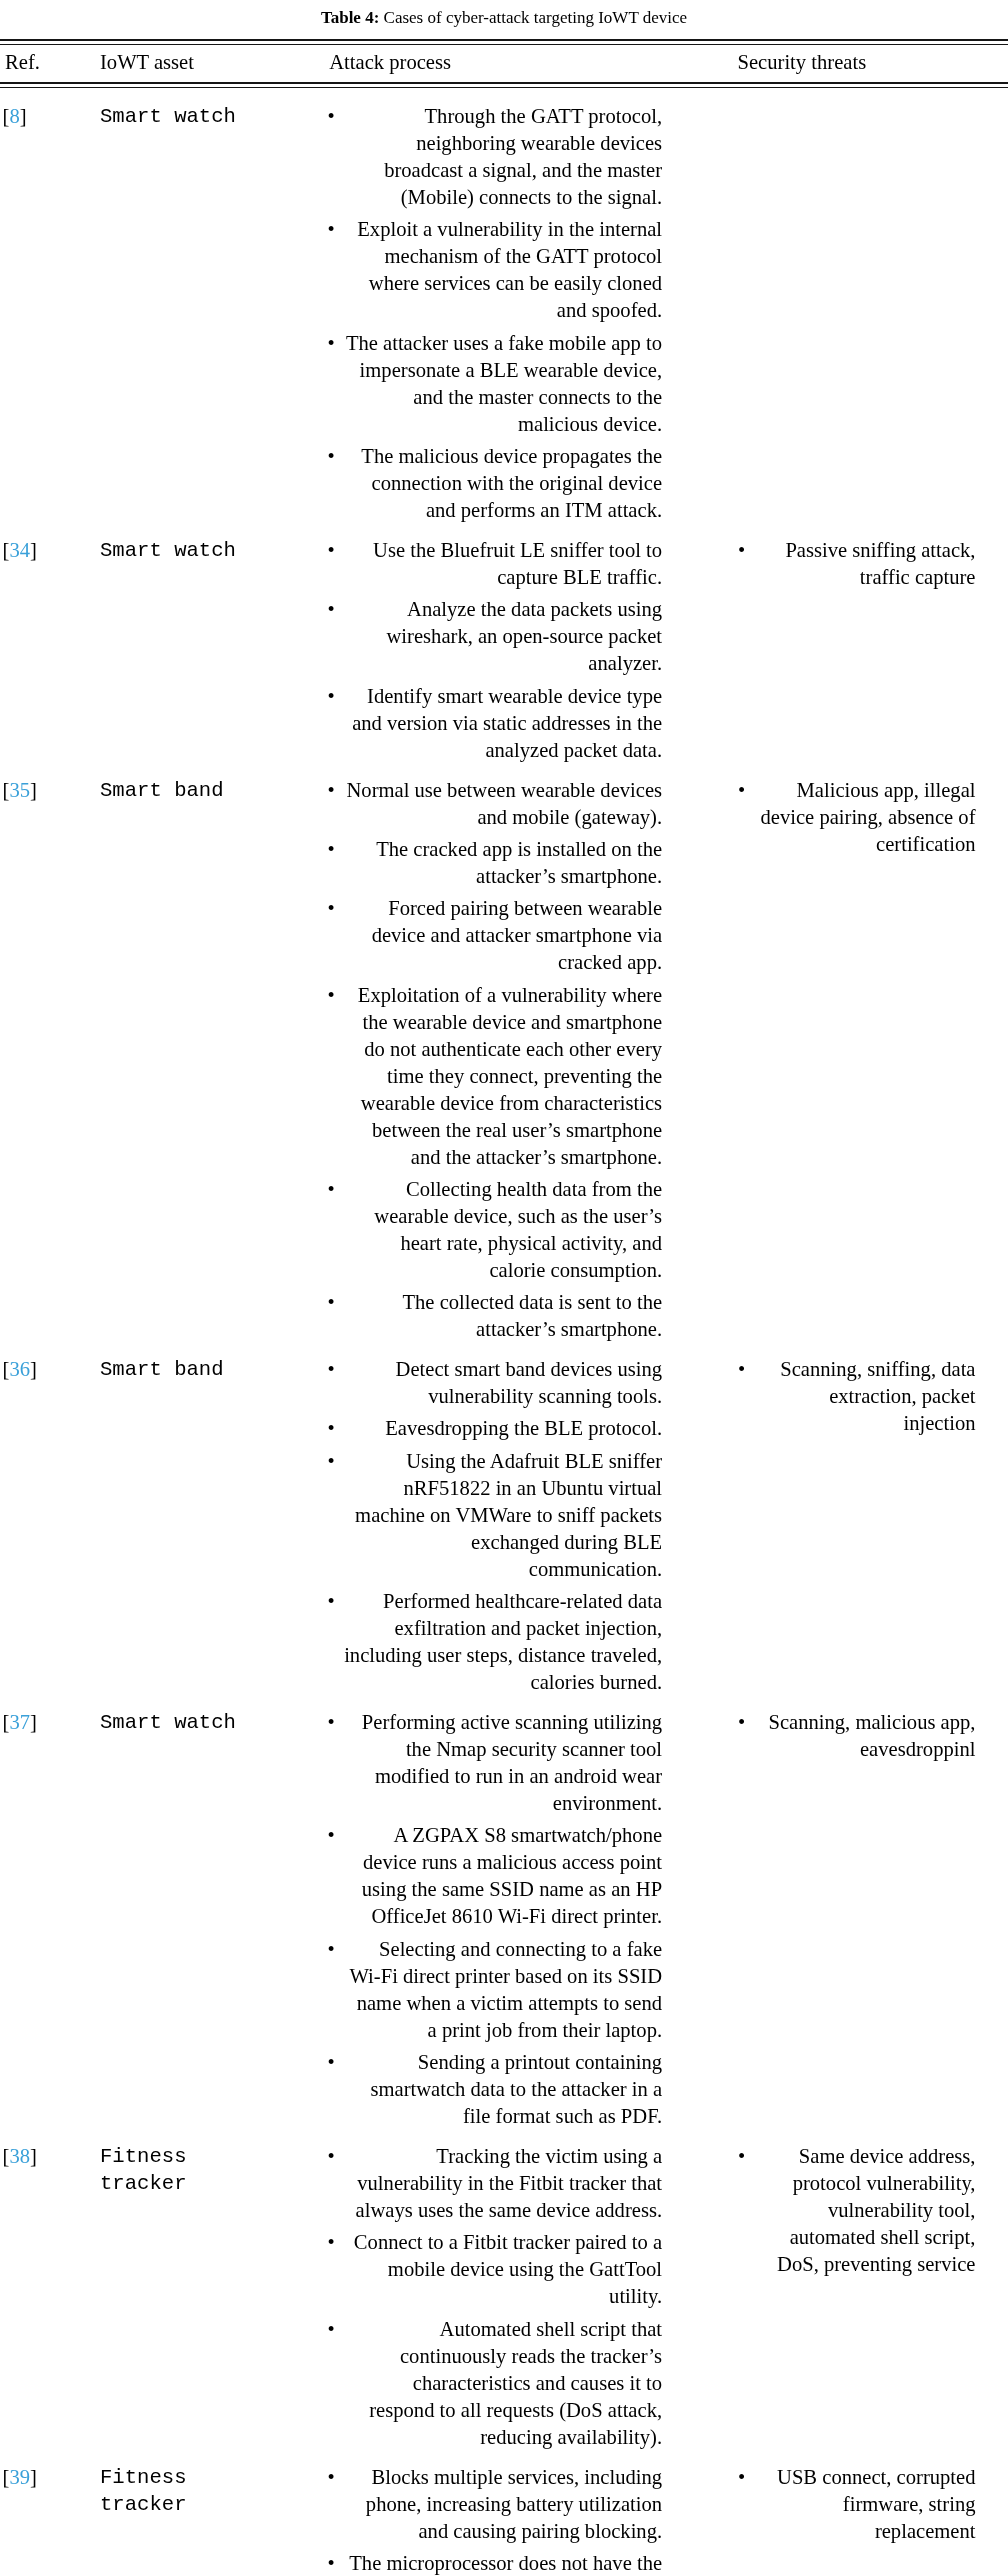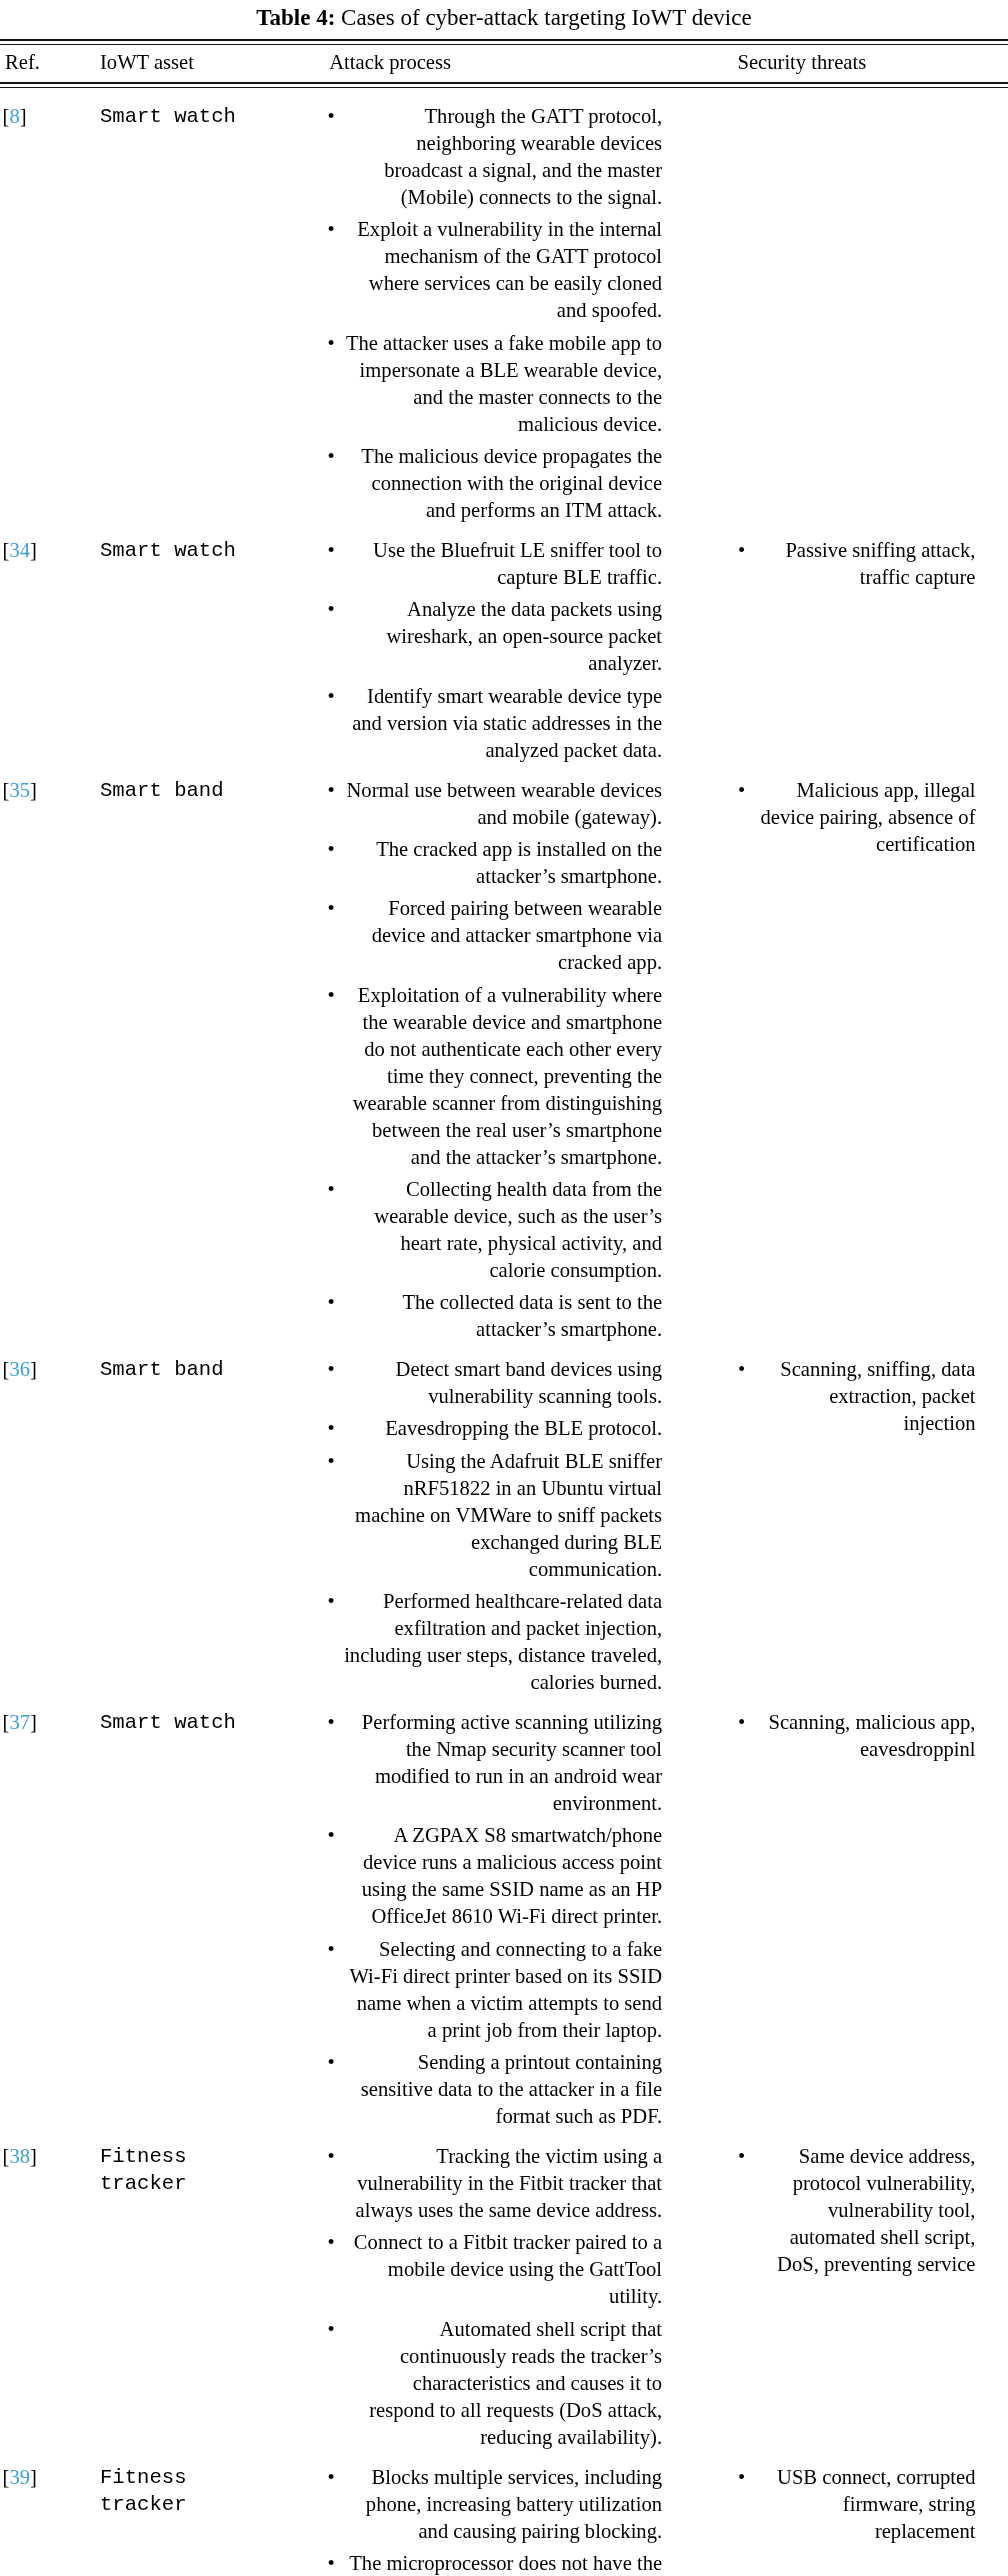--- a/index.html
+++ b/index.html
@@ -15,21 +15,21 @@
     background: #ffffff;
     color: #000000;
     font-family: "Liberation Serif", "DejaVu Serif", serif;
     font-size: 20.6px;
     line-height: 27px;
     padding-top: 3.1px;
   }
   
   .caption {
     text-align: center;
-    font-size: 23px;
+    font-size: 17px;
     line-height: 29px;
     margin-bottom: 7.2px;
     white-space: nowrap;
   }
   .cap-label { font-weight: bold; }
   .cap-text  { font-weight: normal; }
 
   
   .rule {
     border-top: 2.1px solid #161616;
@@ -141,21 +141,21 @@
         </ul>
   </div>
 
   <div class="grid-row trow">
     <div class="cell-ref"><span class="bracket">[</span><a class="refnum">35</a><span class="bracket">]</span></div>
     <div class="cell-asset">Smart band</div>
     <ul class="blist cell-attack">
           <li class="bullet-item">Normal use between wearable devices and mobile (gateway).</li>
           <li class="bullet-item">The cracked app is installed on the attacker’s smartphone.</li>
           <li class="bullet-item">Forced pairing between wearable device and attacker smartphone via cracked app.</li>
-          <li class="bullet-item">Exploitation of a vulnerability where the wearable device and smartphone do not authenticate each other every time they connect, preventing the wearable scanner from distinguishing between the real user’s smartphone and the attacker’s smartphone.</li>
+          <li class="bullet-item">Exploitation of a vulnerability where the wearable device and smartphone do not authenticate each other every time they connect, preventing the wearable device from characteristics between the real user’s smartphone and the attacker’s smartphone.</li>
           <li class="bullet-item">Collecting health data from the wearable device, such as the user’s heart rate, physical activity, and calorie consumption.</li>
           <li class="bullet-item">The collected data is sent to the attacker’s smartphone.</li>
         </ul>
     <ul class="blist cell-threats">
           <li class="bullet-item">Malicious app, illegal device pairing, absence of certification</li>
         </ul>
   </div>
 
   <div class="grid-row trow">
     <div class="cell-ref"><span class="bracket">[</span><a class="refnum">36</a><span class="bracket">]</span></div>
@@ -171,21 +171,21 @@
         </ul>
   </div>
 
   <div class="grid-row trow">
     <div class="cell-ref"><span class="bracket">[</span><a class="refnum">37</a><span class="bracket">]</span></div>
     <div class="cell-asset">Smart watch</div>
     <ul class="blist cell-attack">
           <li class="bullet-item">Performing active scanning utilizing the Nmap security scanner tool modified to run in an android wear environment.</li>
           <li class="bullet-item">A ZGPAX S8 smartwatch/phone device runs a malicious access point using the same SSID name as an HP OfficeJet 8610 Wi-Fi direct printer.</li>
           <li class="bullet-item">Selecting and connecting to a fake Wi-Fi direct printer based on its SSID name when a victim attempts to send a print job from their laptop.</li>
-          <li class="bullet-item">Sending a printout containing sensitive data to the attacker in a file format such as PDF.</li>
+          <li class="bullet-item">Sending a printout containing smartwatch data to the attacker in a file format such as PDF.</li>
         </ul>
     <ul class="blist cell-threats">
           <li class="bullet-item">Scanning, malicious app, eavesdroppinl</li>
         </ul>
   </div>
 
   <div class="grid-row trow">
     <div class="cell-ref"><span class="bracket">[</span><a class="refnum">38</a><span class="bracket">]</span></div>
     <div class="cell-asset">Fitness tracker</div>
     <ul class="blist cell-attack">

